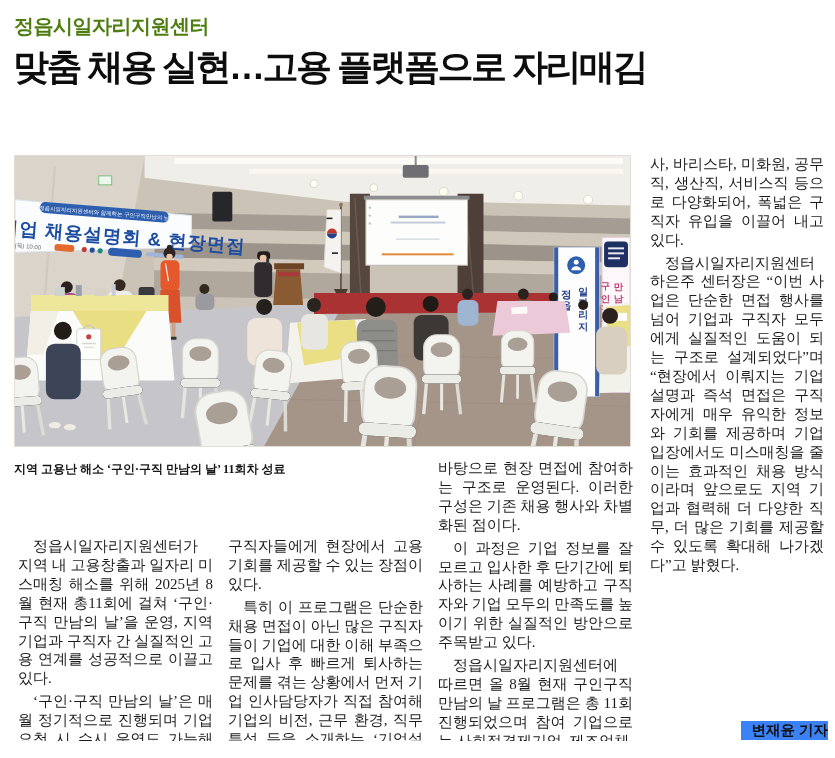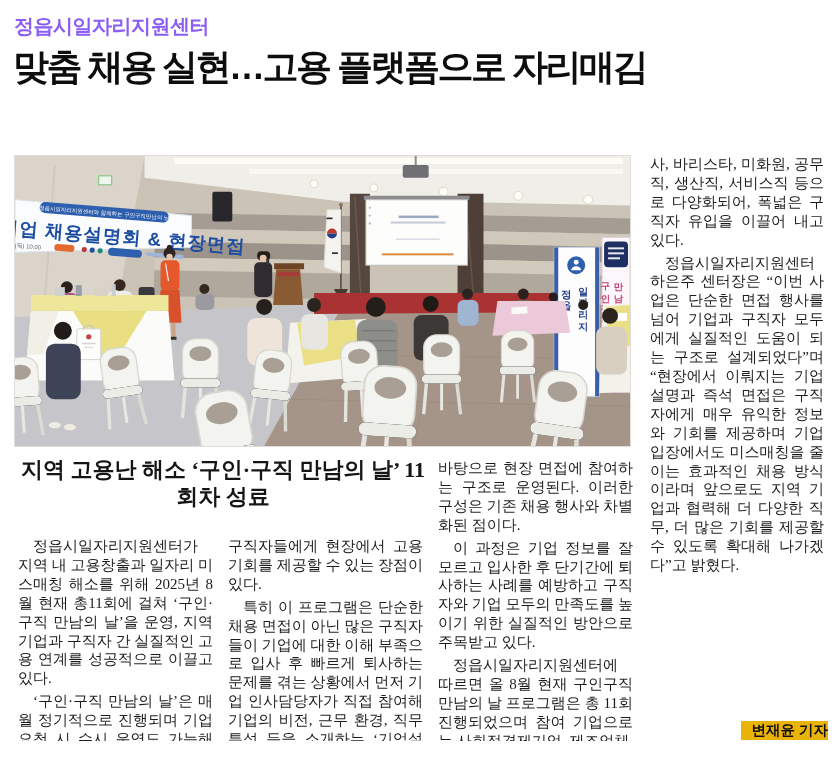--- a/index.html
+++ b/index.html
@@ -1,36 +1,36 @@
 <!DOCTYPE html>
 <html><head>
 <meta charset="utf-8">
 <style>
   html,body{margin:0;padding:0;background:#ffffff;}
   .page{position:relative;width:835px;height:758px;background:#fff;overflow:hidden;
         font-family:"Liberation Serif", serif;color:#1b1b1b;}
   .kicker{position:absolute;left:14px;top:13px;font-family:"Liberation Sans",sans-serif;
-          font-weight:700;font-size:20px;letter-spacing:-0.5px;color:#8b5cf6;}
+          font-weight:700;font-size:20px;letter-spacing:-0.5px;color:#4d7c0f;}
   .headline{position:absolute;left:13px;top:46px;width:812px;margin:0;
             font-family:"Liberation Sans",sans-serif;font-weight:900;font-size:36px;
             letter-spacing:-2.5px;color:#0d0d0d;line-height:1.15;white-space:nowrap;}
   .photo{position:absolute;left:14px;top:155px;width:617px;height:292px;margin:0;
          border:1px solid #e2ddd6;box-sizing:border-box;overflow:hidden;background:#cfc8bd;}
   .photo svg{display:block;width:100%;height:100%;}
   .caption{position:absolute;left:14px;top:456px;width:418px;
-           font-weight:700;font-size:22px;line-height:27px;color:#151515;text-align:center;}
+           font-weight:700;font-size:12px;line-height:27px;color:#151515;}
   .col{position:absolute;overflow:hidden;font-size:15px;line-height:18.9px;
        text-align:justify;word-break:break-all;color:#1c1c1c;}
   .col p{margin:4px;text-indent:1em;}
   .col p.cont{text-indent:0;}
   .col1{left:14px; top:533px;width:203px;height:208px;}
   .col2{left:224px;top:533px;width:203px;height:208px;}
   .col3{left:434px;top:455px;width:203px;height:286px;}
   .col4{left:646px;top:151px;width:182px;height:590px;}
-  .byline{position:absolute;right:0;bottom:1px;background:#eab308;padding-left:10px;
+  .byline{position:absolute;right:0;bottom:1px;background:#3b82f6;padding-left:10px;
           font-family:"Liberation Sans",sans-serif;font-weight:700;font-size:14.5px;color:#111;}
   text{font-family:"Liberation Sans",sans-serif;}
   .vtext{writing-mode:vertical-rl;text-orientation:upright;letter-spacing:2px;}
 </style>
 </head>
 <body>
 
 <div class="page">
 
   <div class="kicker">정읍시일자리지원센터</div>

